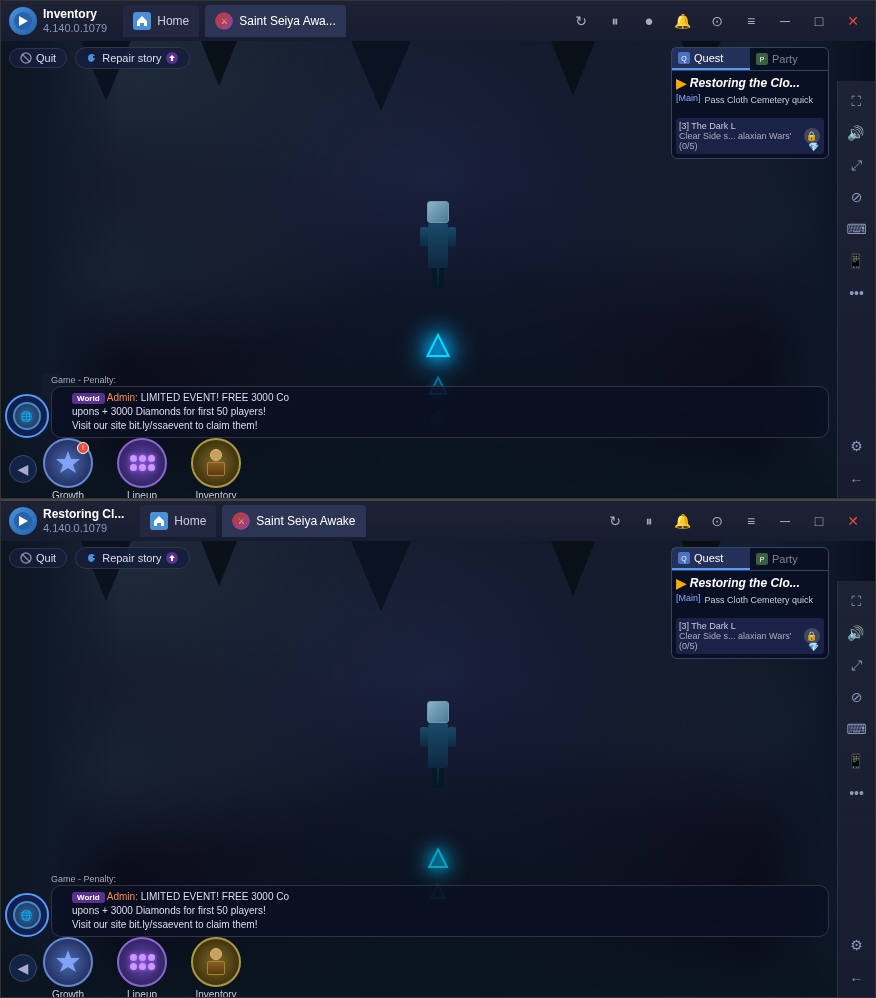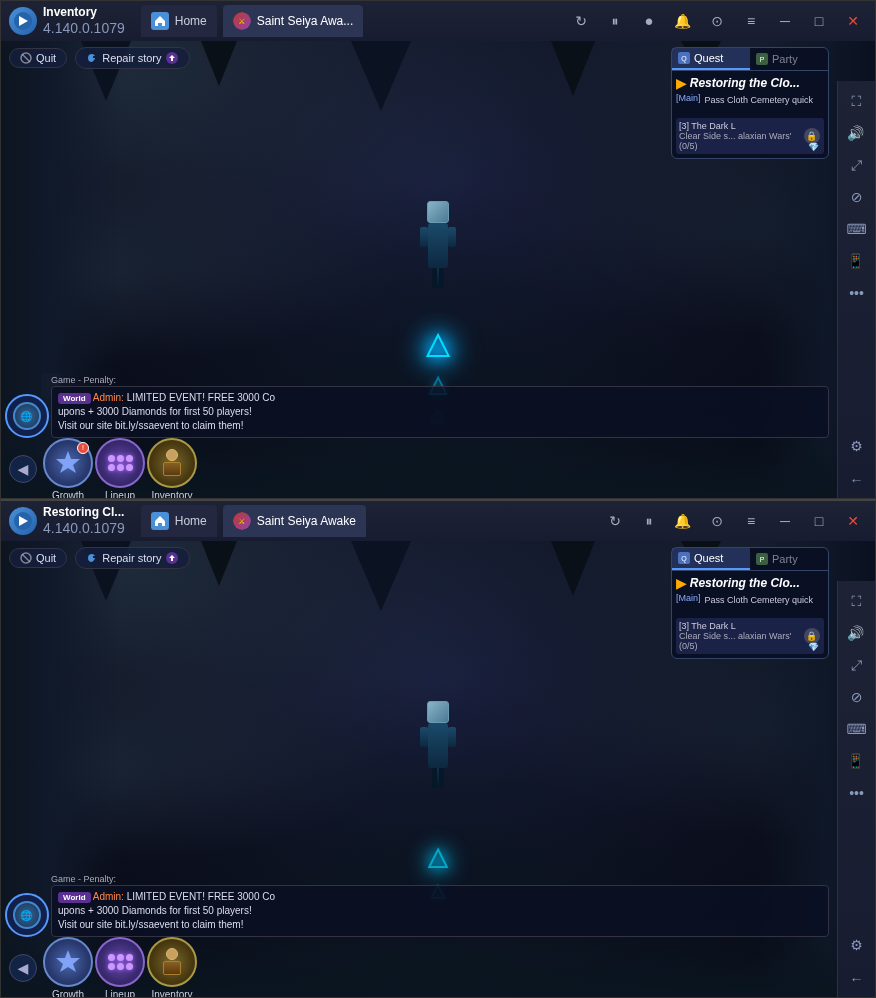--- a/index.html
+++ b/index.html
@@ -59,21 +59,21 @@
 
     .titlebar-app-name .app-title {
       color: #fff;
       font-size: 12px;
       font-weight: bold;
       line-height: 1.2;
     }
 
     .titlebar-app-name .app-version {
       color: #8899bb;
-      font-size: 14px;
+      font-size: 11px;
       line-height: 1.2;
     }
 
     .tab {
       height: 32px;
       background: #232840;
       border-radius: 4px 4px 0 0;
       display: flex;
       align-items: center;
       padding: 0 10px;
@@ -412,22 +412,22 @@
       color: #fff;
       font-size: 8px;
       padding: 1px 5px;
       border-radius: 3px;
       font-weight: bold;
     }
 
     .chat-message-box {
       background: rgba(10, 15, 35, 0.8);
       border: 1px solid #334;
-      border-radius: 4px;
-      padding: 4px 6px;
+      border-radius: 10px;
+      padding: 4px 20px;
       font-size: 10px;
       color: #dde;
       line-height: 1.4;
     }
 
     .mic-indicator {
       position: absolute;
       bottom: 60px;
       left: 4px;
       width: 44px;
@@ -464,21 +464,21 @@
       align-items: center;
       justify-content: center;
       color: #aac;
       font-size: 14px;
       cursor: pointer;
       margin-right: 6px;
     }
 
     .nav-items {
       display: flex;
-      gap: 2px;
+      gap: 24px;
       align-items: flex-end;
     }
 
     .nav-item {
       display: flex;
       flex-direction: column;
       align-items: center;
       cursor: pointer;
     }
 

